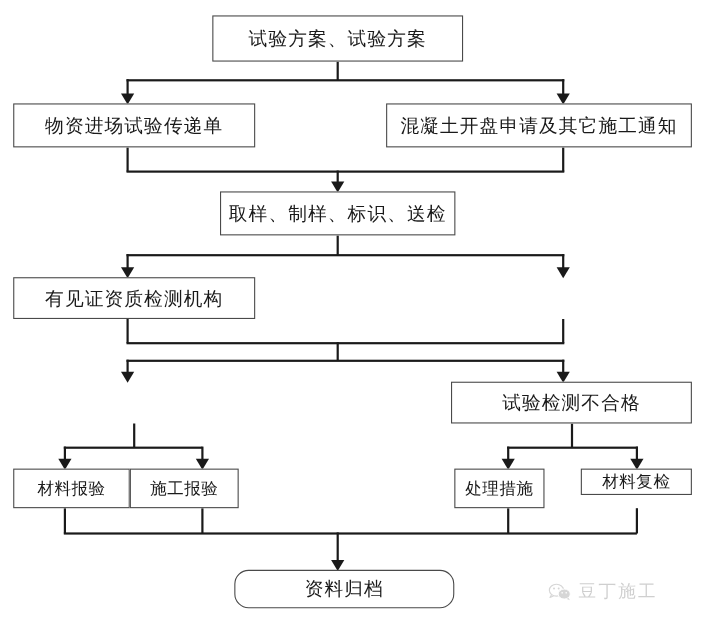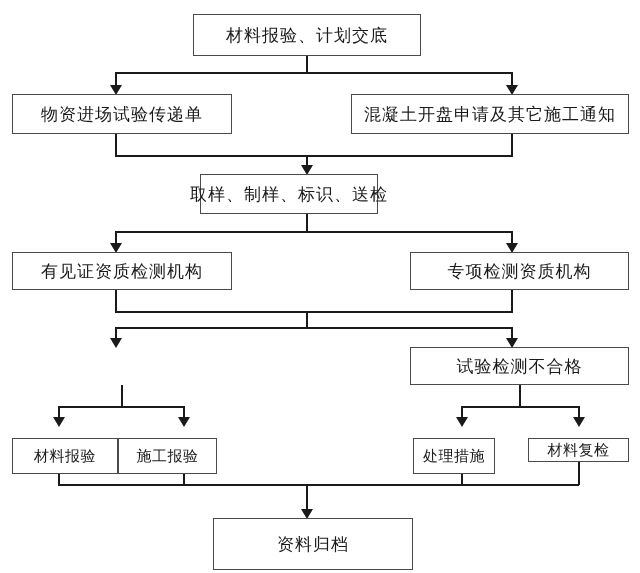--- a/index.html
+++ b/index.html
@@ -27,21 +27,20 @@
     justify-content: center;
     color: #1a1a1a;
     font-size: 17px;
     letter-spacing: 1px;
     white-space: nowrap;
     z-index: 3;
   }
   .node.small {
     font-size: 15px;
     letter-spacing: 0.5px;
-    margin-top: 12px;
   }
   .line {
     position: absolute;
     background: #1a1a1a;
     z-index: 1;
   }
   .vline { width: 1.6px; }
   .hline { height: 1.6px; }
   .arrow {
     position: absolute;
@@ -73,21 +72,21 @@
     height: 19px;
     display: block;
   }
 </style>
 </head>
 <body>
 
 <div id="canvas">
 
   <div class="node" style="left:193px; top:14px; width:228px; height:42px;">
-    <span>材料报验、计划交底</span>
+    <span>试验方案、试验方案</span>
   </div>
 
   <div class="line vline" style="left:306px; top:56px; width:1.6px; height:17px;"></div>
   <div class="line hline" style="left:115px; top:72px; width:398px; height:1.6px;"></div>
   <div class="line vline" style="left:115px; top:72px; width:1.6px; height:15px;"></div>
   <div class="line vline" style="left:511px; top:72px; width:1.6px; height:15px;"></div>
   <div class="arrow" style="left:110px; top:85px;"></div>
   <div class="arrow" style="left:506px; top:85px;"></div>
 
   <div class="node" style="left:351px; top:94px; width:278px; height:40px;">
@@ -96,36 +95,33 @@
   <div class="node" style="left:12px; top:94px; width:220px; height:40px;">
     <span>物资进场试验传递单</span>
   </div>
 
   <div class="line vline" style="left:115px; top:134px; width:1.6px; height:22px;"></div>
   <div class="line vline" style="left:511px; top:134px; width:1.6px; height:22px;"></div>
   <div class="line hline" style="left:115px; top:155px; width:398px; height:1.6px;"></div>
   <div class="line vline" style="left:306px; top:155px; width:1.6px; height:12px;"></div>
   <div class="arrow" style="left:301px; top:165px;"></div>
 
-  <div class="node" style="left:200px; top:174px; width:178px; height:40px;align-items:center;">
+  <div class="node" style="left:200px; top:174px; width:214px; height:40px;align-items:center;">
     <span>取样、制样、标识、送检</span>
   </div>
 
   <div class="line vline" style="left:306px; top:214px; width:1.6px; height:18px;"></div>
   <div class="line hline" style="left:115px; top:231px; width:398px; height:1.6px;"></div>
   <div class="line vline" style="left:115px; top:231px; width:1.6px; height:14px;"></div>
   <div class="line vline" style="left:511px; top:231px; width:1.6px; height:14px;"></div>
   <div class="arrow" style="left:110px; top:243px;"></div>
   <div class="arrow" style="left:506px; top:243px;"></div>
 
   <div class="node" style="left:12px; top:252px; width:220px; height:38px;">
     <span>有见证资质检测机构</span>
-  </div>
-  <div class="node" style="left:410px; top:252px; width:219px; height:38px;">
-    <span>专项检测资质机构</span>
   </div>
 
   <div class="line vline" style="left:115px; top:290px; width:1.6px; height:22px;"></div>
   <div class="line vline" style="left:511px; top:290px; width:1.6px; height:22px;"></div>
   <div class="line hline" style="left:115px; top:311px; width:398px; height:1.6px;"></div>
 
   <div class="line vline" style="left:306px; top:311px; width:1.6px; height:17px;"></div>
   <div class="line hline" style="left:115px; top:327px; width:398px; height:1.6px;"></div>
   <div class="line vline" style="left:115px; top:327px; width:1.6px; height:13px;"></div>
   <div class="line vline" style="left:511px; top:327px; width:1.6px; height:13px;"></div>
@@ -164,18 +160,33 @@
   </div>
 
   <div class="line vline" style="left:58px; top:462px; width:1.6px; height:23px;"></div>
   <div class="line vline" style="left:183px; top:462px; width:1.6px; height:23px;"></div>
   <div class="line vline" style="left:461px; top:462px; width:1.6px; height:23px;"></div>
   <div class="line vline" style="left:578px; top:462px; width:1.6px; height:23px;"></div>
   <div class="line hline" style="left:58px; top:484px; width:521px; height:1.6px;"></div>
   <div class="line vline" style="left:306px; top:484px; width:1.6px; height:27px;"></div>
   <div class="arrow" style="left:301px; top:509px;"></div>
 
-  <div class="node" style="left:213px; top:518px; width:200px; height:52px;">
+  <div class="node" style="left:213px; top:518px; width:200px; height:35px;border-radius:13px;">
     <span>资料归档</span>
   </div>
 
+  <div id="watermark">
+    <span class="wm-icon">
+      <svg viewBox="0 0 28 24" width="22" height="19" aria-hidden="true">
+        <ellipse cx="10" cy="9.5" rx="8.2" ry="6.8" fill="none" stroke="#9a9a9a" stroke-width="1.3"></ellipse>
+        <path d="M4.5 14.5 L2.5 18 L6.6 16.2" fill="none" stroke="#9a9a9a" stroke-width="1.3" stroke-linejoin="round"></path>
+        <circle cx="7.2" cy="7.6" r="1.15" fill="#9a9a9a"></circle>
+        <circle cx="12.6" cy="7.6" r="1.15" fill="#9a9a9a"></circle>
+        <ellipse cx="19" cy="14" rx="7" ry="5.8" fill="#9a9a9a" stroke="#ffffff" stroke-width="1.1"></ellipse>
+        <path d="M23.8 18.2 L25.6 21.2 L22 19.8" fill="#9a9a9a"></path>
+        <circle cx="16.6" cy="12.6" r="0.95" fill="#ffffff"></circle>
+        <circle cx="21.3" cy="12.6" r="0.95" fill="#ffffff"></circle>
+      </svg>
+    </span>
+    <span class="wm-text">豆丁施工</span>
+  </div>
 
 </div>
 
 </body></html>

